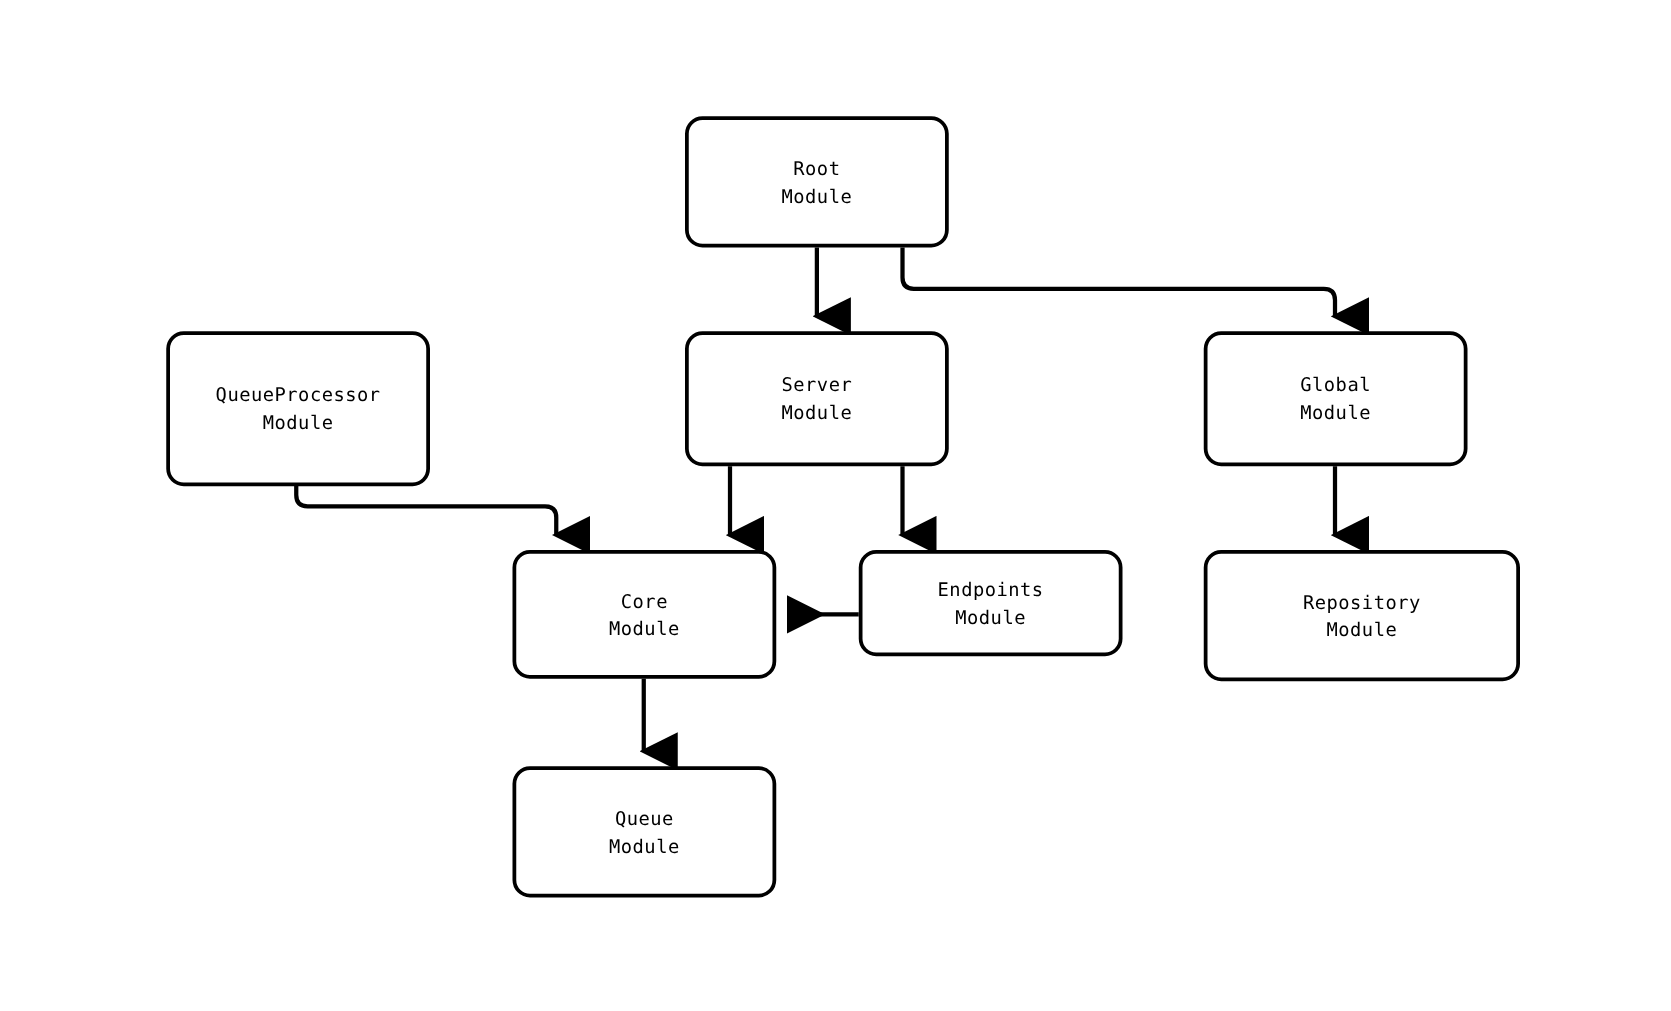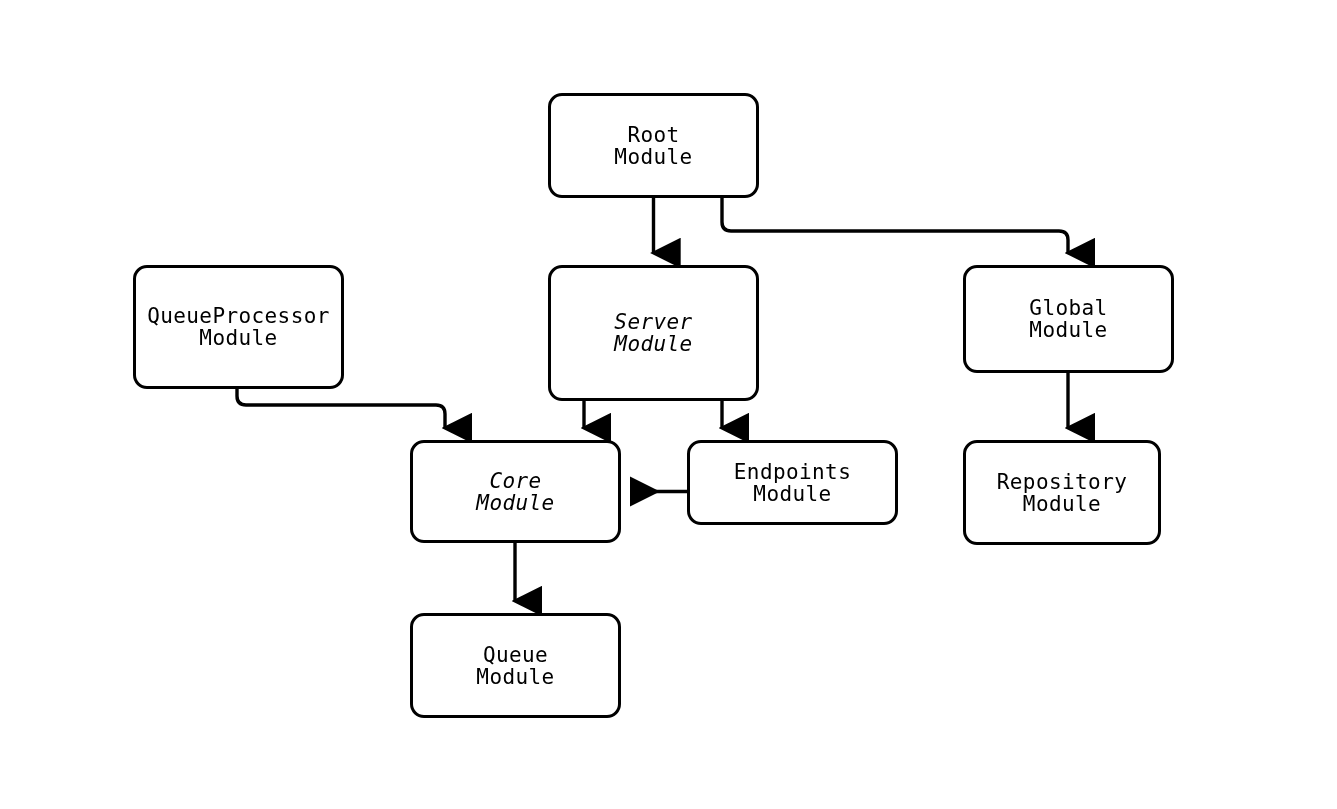--- a/index.html
+++ b/index.html
@@ -34,21 +34,21 @@
     border: 3px solid #000000;
     border-radius: 14px;
     display: flex;
     align-items: center;
     justify-content: center;
     z-index: 2;
   }
   .node-label {
     text-align: center;
     color: #000000;
-    font-size: 21px;
+    font-size: 15px;
     line-height: 22px;
     font-weight: 400;
     letter-spacing: 0.4px;
     white-space: pre-line;
     user-select: none;
   }
 </style>
 </head>
 <body>
 
@@ -88,41 +88,41 @@
   <div class="node" style="left:548px; top:93px; width:211px; height:105px;">
     <span class="node-label">Root
 Module</span>
   </div>
 
   <div class="node" style="left:133px; top:265px; width:211px; height:124px;">
     <span class="node-label">QueueProcessor
 Module</span>
   </div>
 
-  <div class="node" style="left:548px; top:265px; width:211px; height:136px;font-style:italic;">
+  <div class="node" style="left:548px; top:265px; width:211px; height:108px;">
     <span class="node-label">Server
 Module</span>
   </div>
 
   <div class="node" style="left:963px; top:265px; width:211px; height:108px;justify-content:center;">
     <span class="node-label">Global
 Module</span>
   </div>
 
-  <div class="node" style="left:410px; top:440px; width:211px; height:103px;font-style:italic;">
+  <div class="node" style="left:410px; top:440px; width:211px; height:103px;">
     <span class="node-label">Core
 Module</span>
   </div>
 
   <div class="node" style="left:687px; top:440px; width:211px; height:85px;">
     <span class="node-label">Endpoints
 Module</span>
   </div>
 
-  <div class="node" style="left:963px; top:440px; width:198px; height:105px;">
+  <div class="node" style="left:963px; top:440px; width:253px; height:105px;">
     <span class="node-label">Repository
 Module</span>
   </div>
 
   <div class="node" style="left:410px; top:613px; width:211px; height:105px;align-items:center;">
     <span class="node-label">Queue
 Module</span>
   </div>
 
 </div>

